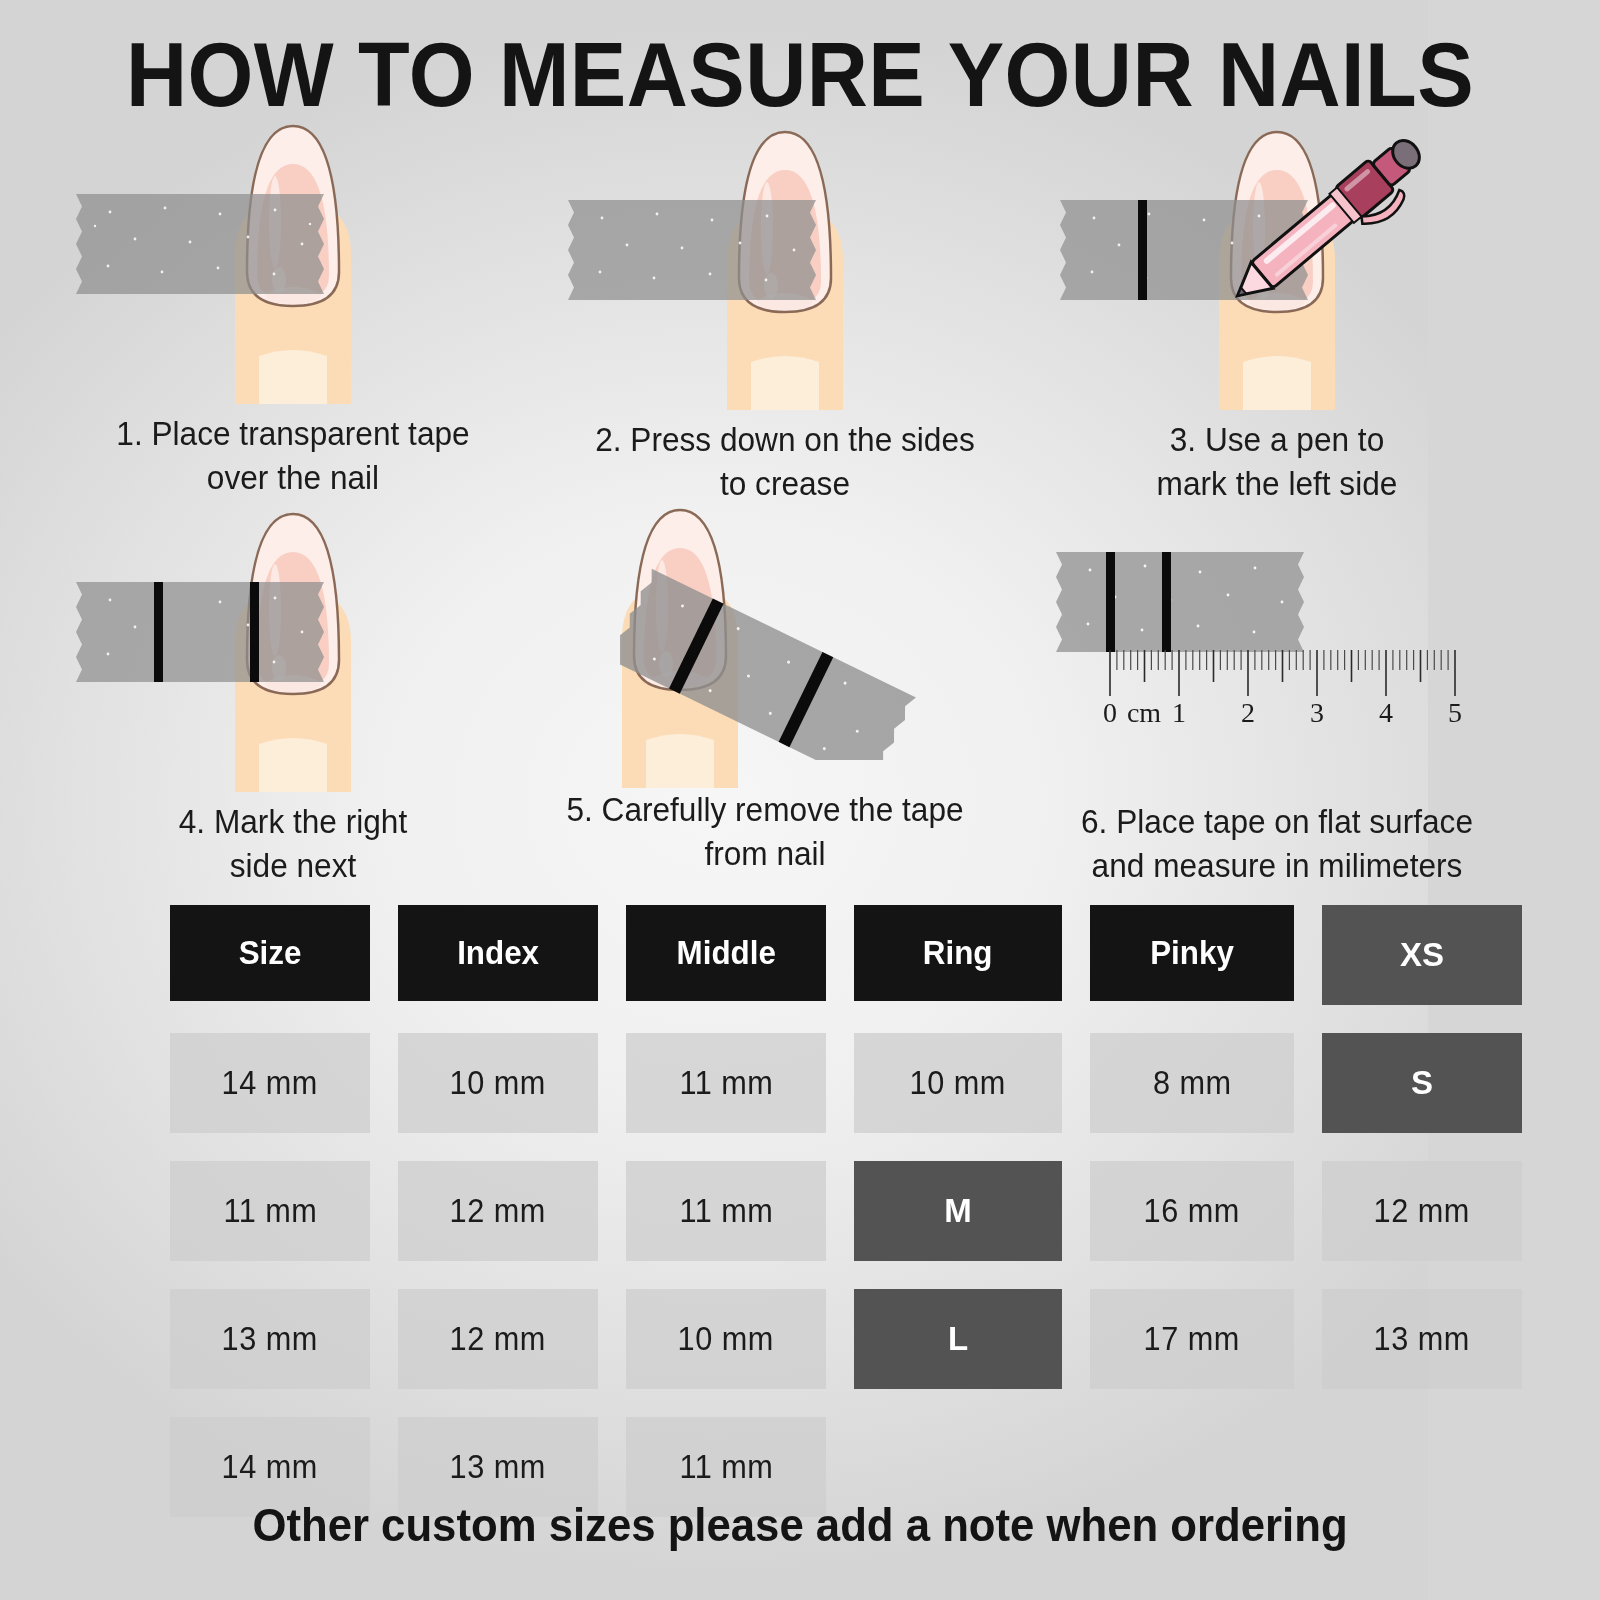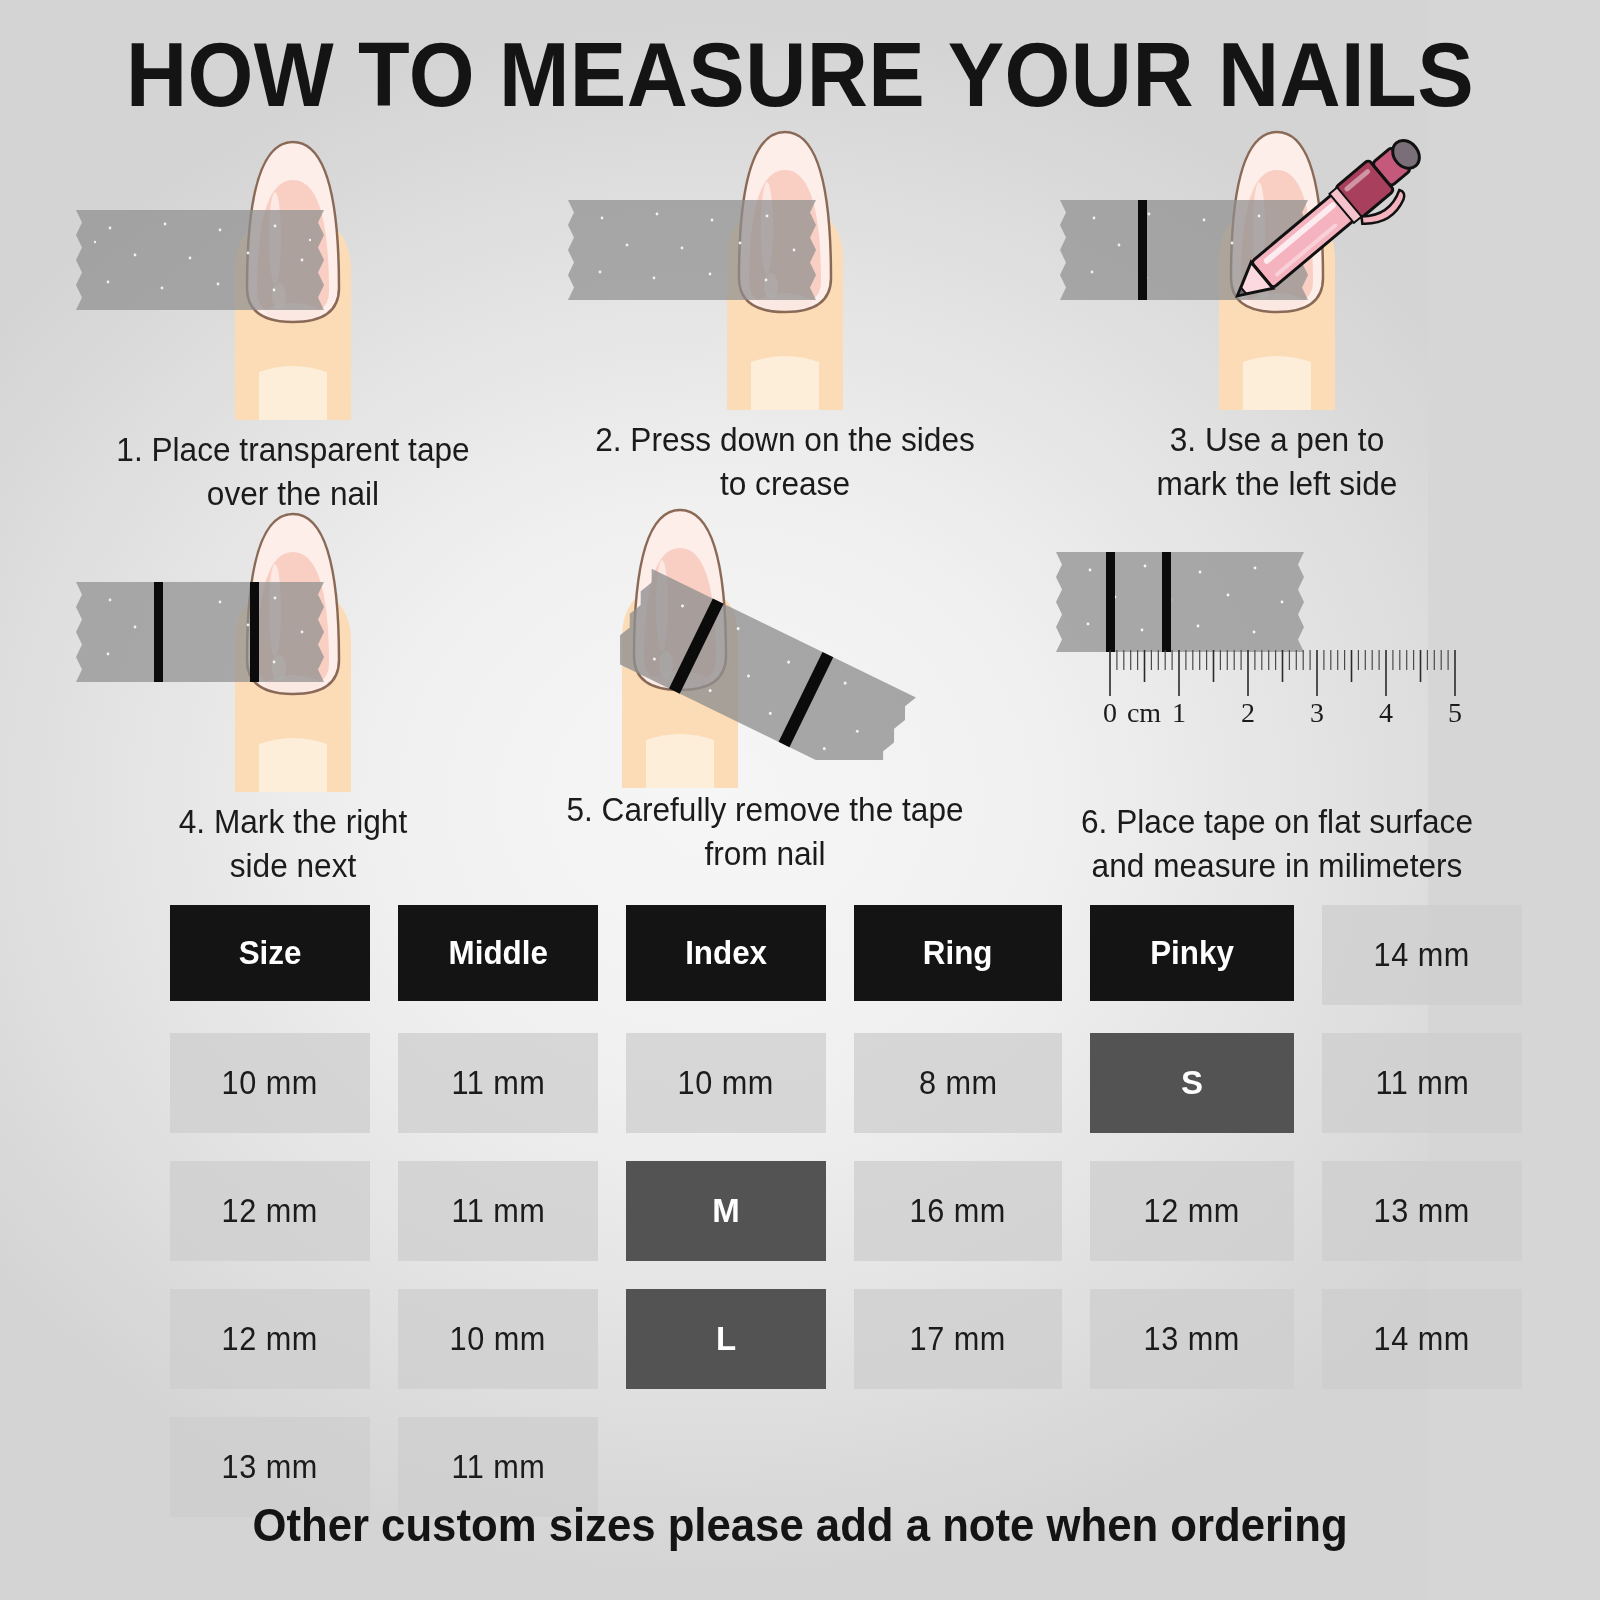--- a/index.html
+++ b/index.html
@@ -140,21 +140,21 @@
     fill: #1b1b1b;
   }
 </style>
 </head>
 <body>
 
 <div id="page">
 
   <div id="title">HOW TO MEASURE YOUR NAILS</div>
 
-  <div class="step" style="left:58px; top:140px;">
+  <div class="step" style="left:58px; top:124px;">
     <div class="step-art">
       <svg class="finger" viewBox="0 0 160 300">
         <defs>
           <clipPath id="c1">
               <rect x="0" y="0" width="160" height="300"></rect>
             </clipPath>
         </defs>
         <g clip-path="url(#c1)">
 
           <path d="M22 300 L22 150 Q22 96 80 96 Q138 96 138 150 L138 300 Z" fill="#fbdcb6"></path>
@@ -465,32 +465,33 @@
       <div>6. Place tape on flat surface</div>
       <div>and measure in milimeters</div>
     </div>
   </div>
 
   <div id="size-table">
     <div class="th">
         <span>Size</span>
       </div>
     <div class="th">
+        <span>Index</span>
+      </div>
+    <div class="th">
         <span>Middle</span>
-      </div>
-    <div class="th">
-        <span>Index</span>
       </div>
     <div class="th">
         <span>Ring</span>
       </div>
     <div class="th">
         <span>Pinky</span>
       </div>
 
+    <div class="size-cell">XS</div>
     <div class="val-cell">
         <span>14 mm</span>
       </div>
     <div class="val-cell">
         <span>10 mm</span>
       </div>
     <div class="val-cell">
         <span>11 mm</span>
       </div>
     <div class="val-cell">

